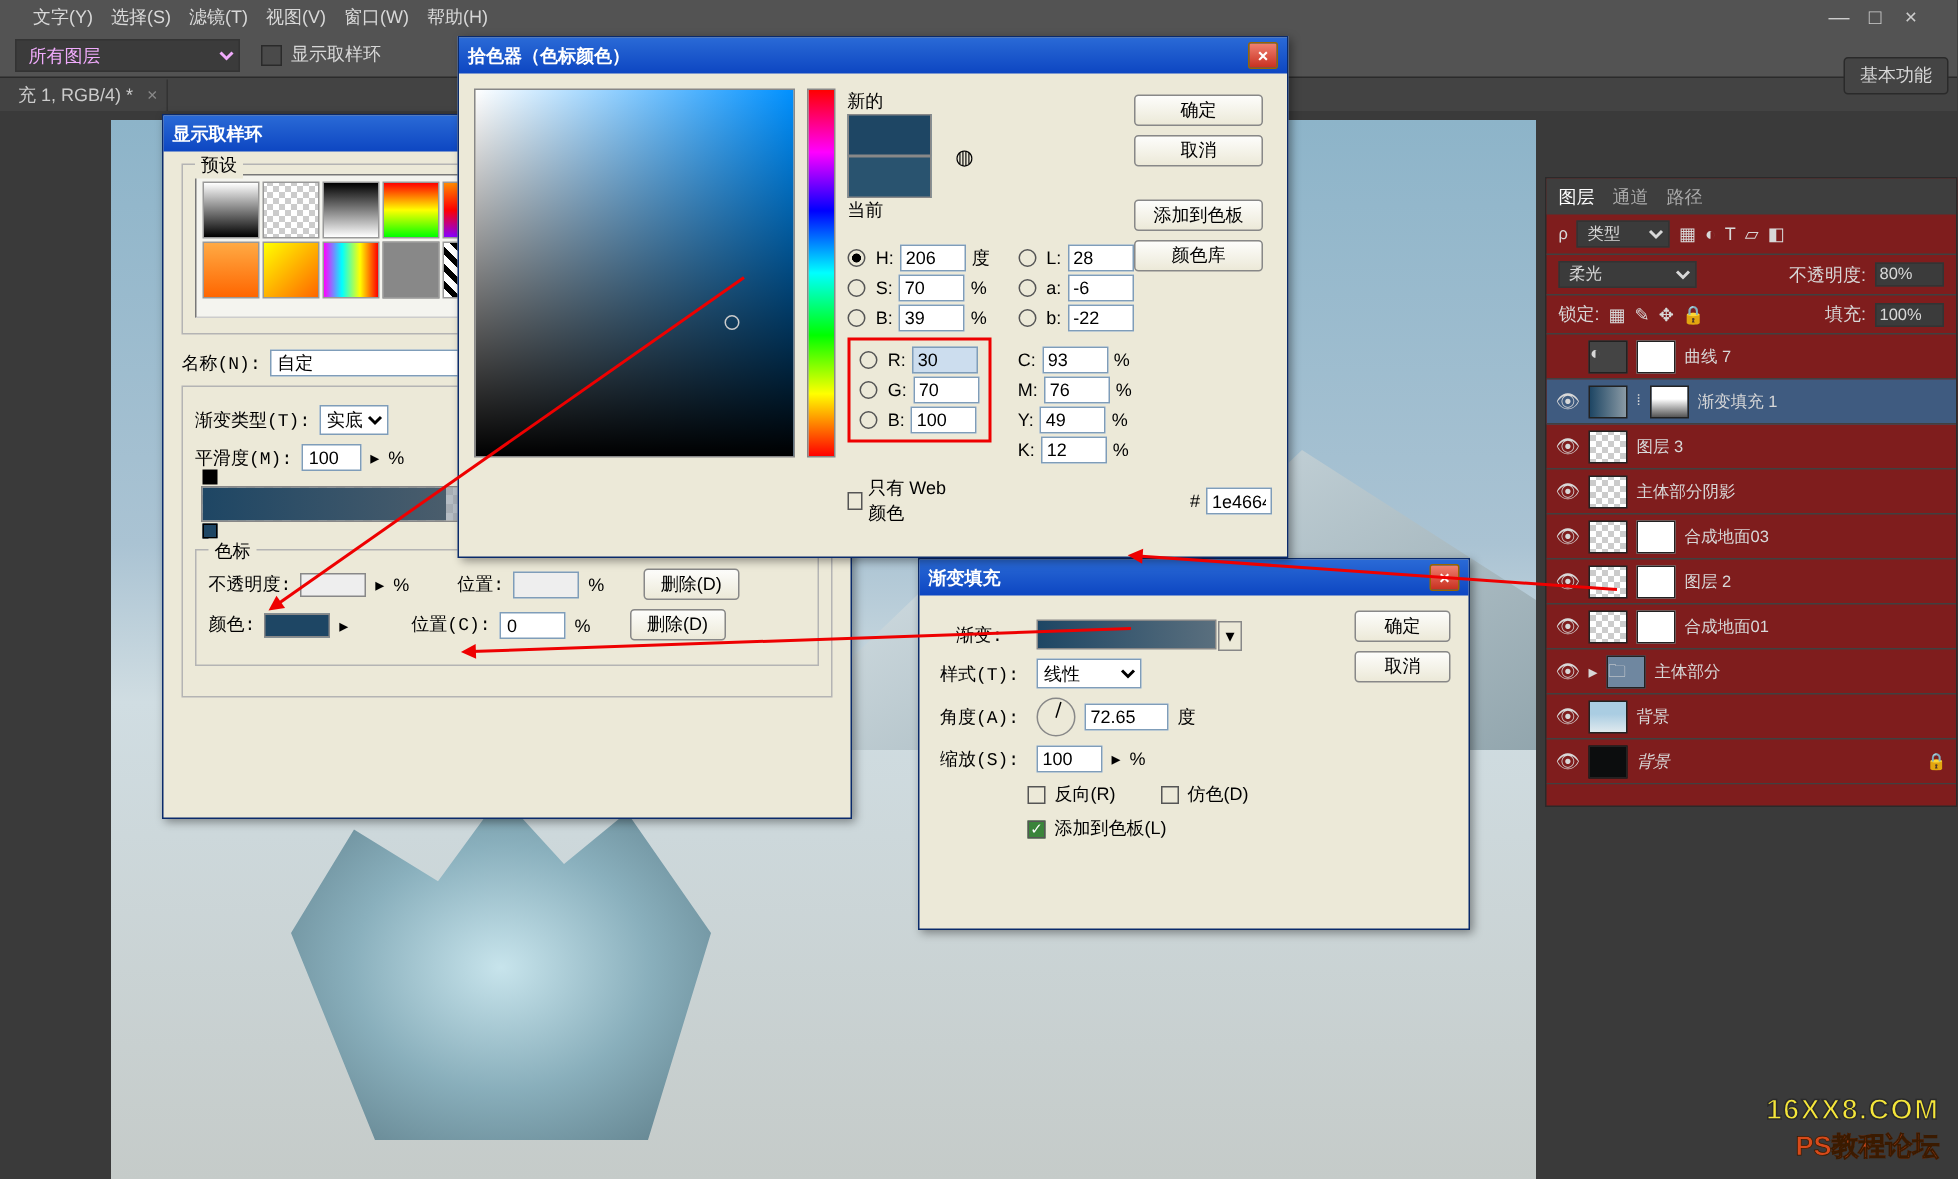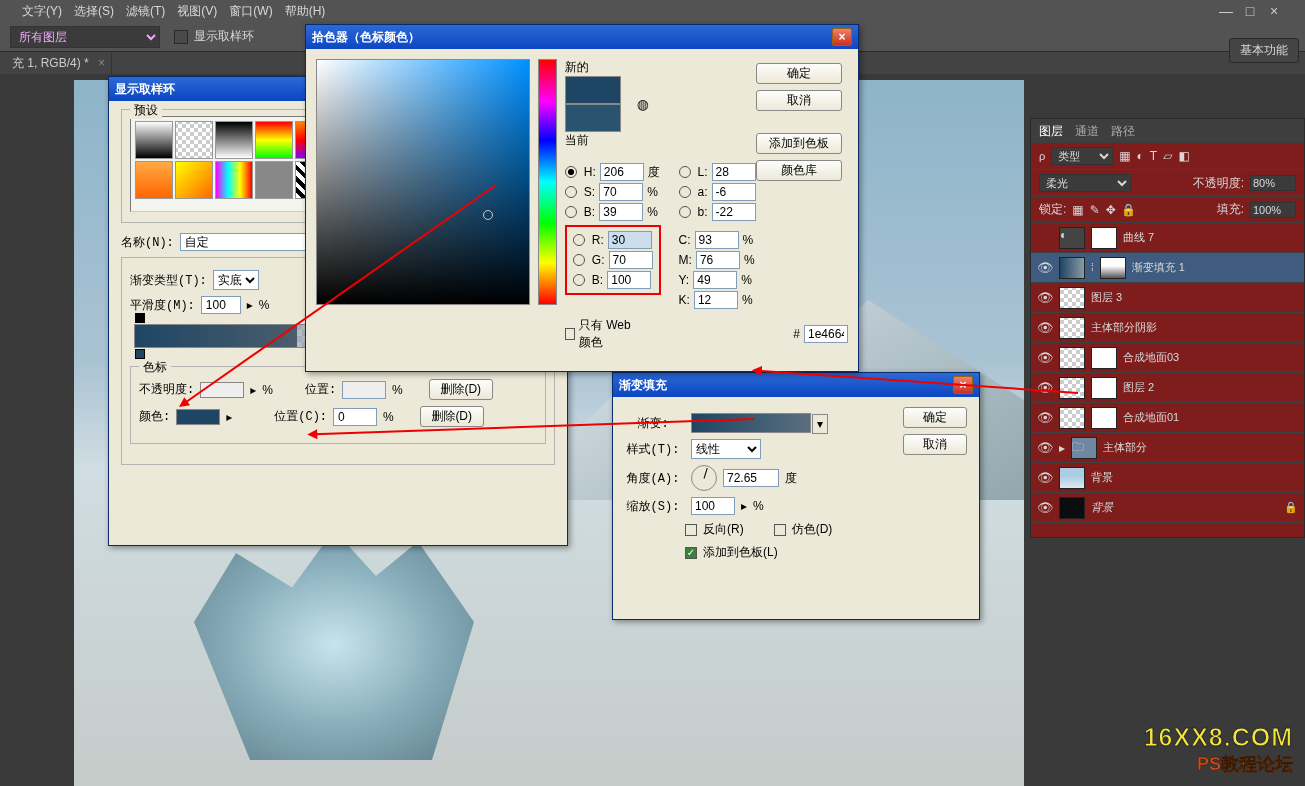--- a/index.html
+++ b/index.html
@@ -88,21 +88,21 @@
 .layer .thumb.grad { background: linear-gradient(90deg,#1e4664,#8a9aa5); }
 .layer .thumb.curve { background:#444; }
 .layer .thumb.checker { background: repeating-conic-gradient(#ccc 0 25%,#fff 0 50%) 50%/8px 8px; }
 .layer .thumb.dark { background:#0c0d0e; }
 .layer .thumb.photo { background: linear-gradient(#aacde2 40%, #dfe9ee); }
 
 .arrow-line { position:absolute; height:2px; background:#e00; z-index:10; transform-origin: left center; }
 .arrow-line::after { content:""; position:absolute; right:-2px; top:-4px; border: 5px solid transparent; border-right: 10px solid #e00; transform: translateX(10px) rotate(180deg); }
 
 .watermark { position:absolute; right: 12px; bottom: 10px; z-index: 20; text-align:right; }
-.watermark .l1 { font-size: 25px; font-weight: bold; color:#f5e63a; -webkit-text-stroke: 1px #2a2a2a; letter-spacing:1px; }
+.watermark .l1 { font-size: 19px; font-weight: bold; color:#f5e63a; -webkit-text-stroke: 1px #2a2a2a; letter-spacing:1px; }
 .watermark .l2 { font-size: 18px; font-weight: bold; color:#d84a1a; -webkit-text-stroke: 0.5px #3a1a00; }
 </style>
 </head>
 <body>
 
 <div class="menu-bar">
   <span class="item">文字(Y)</span>
   <span class="item">选择(S)</span>
   <span class="item">滤镜(T)</span>
   <span class="item">视图(V)</span>

